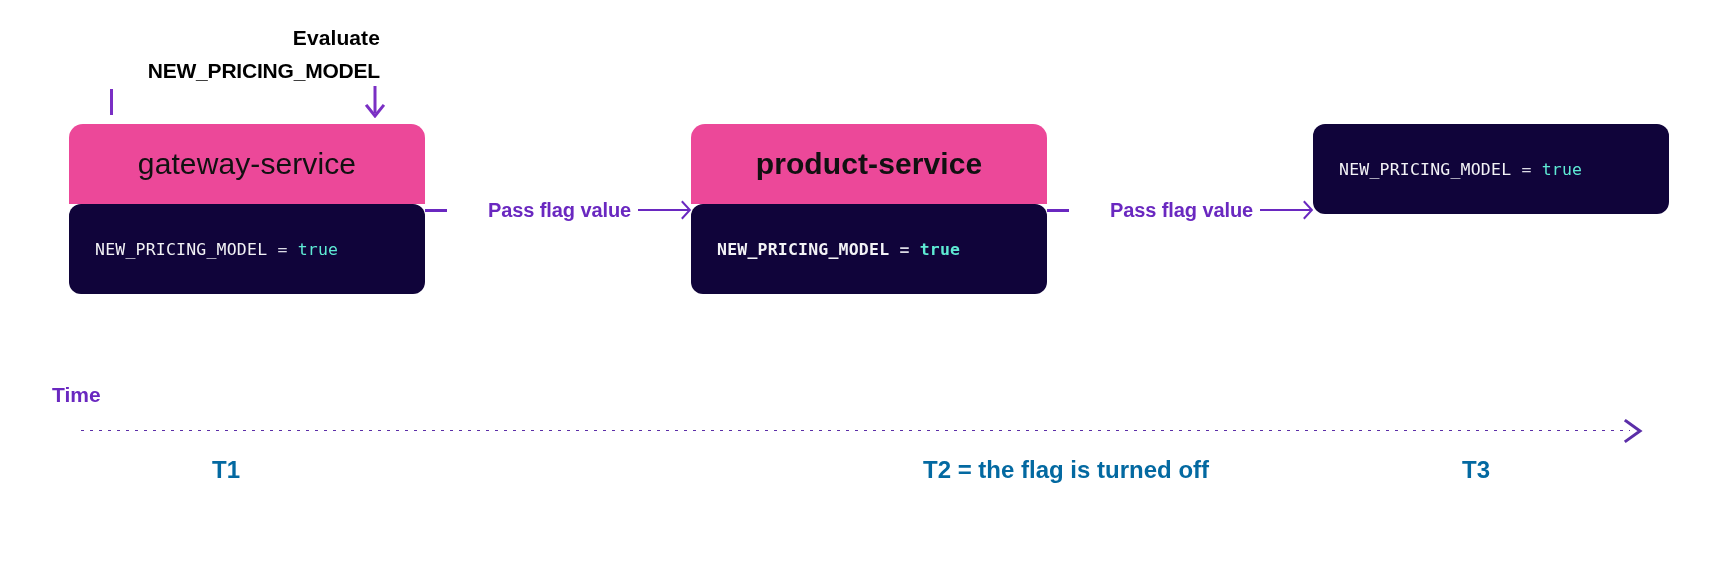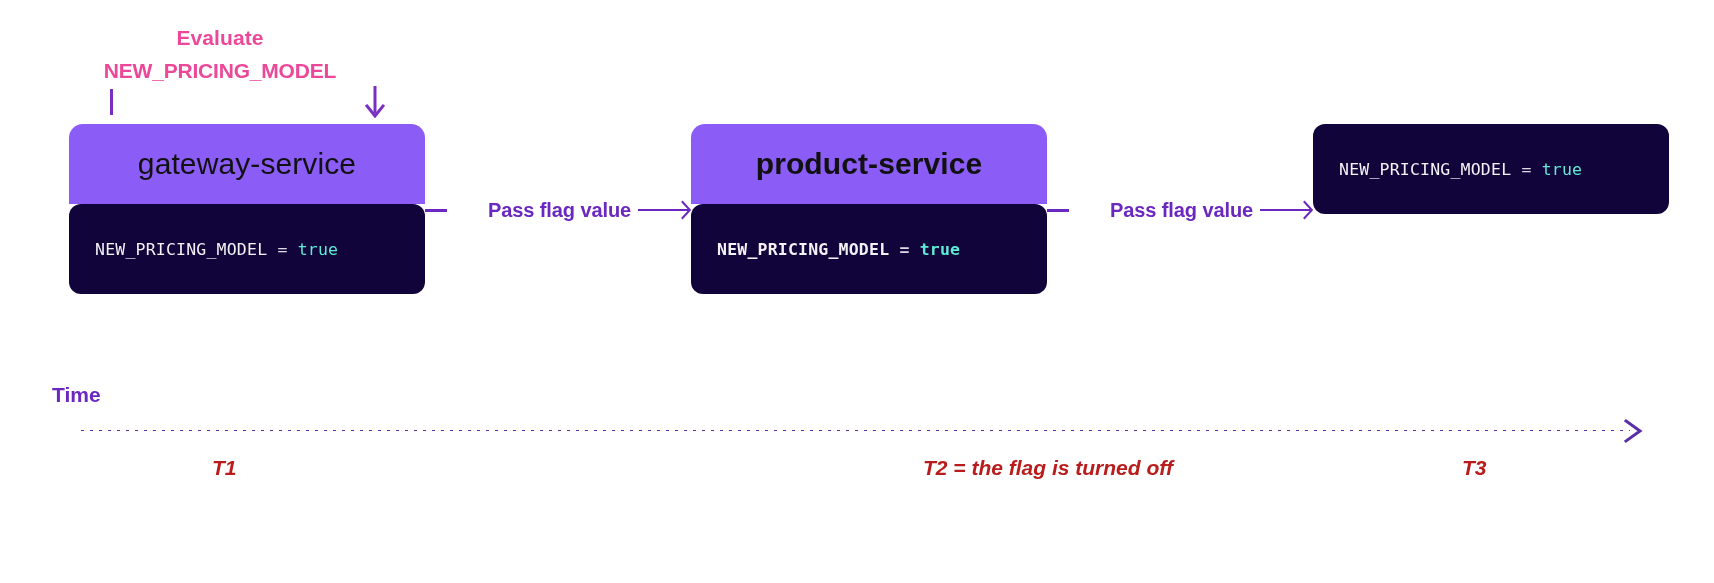--- a/index.html
+++ b/index.html
@@ -20,22 +20,22 @@
     position: absolute;
     inset: 0;
   }
 
   
   .annotation {
     position: absolute;
     left: 60px;
     top: 22px;
     width: 320px;
-    text-align: center;
-    color: #ec4899;
+    text-align: right;
+    color: #000000;
     font-weight: bold;
     font-size: 21px;
     line-height: 1.55;
     letter-spacing: 0.1px;
   }
   .annotation .line2 {
     display: block;
     letter-spacing: -0.2px;
   }
 
@@ -62,21 +62,21 @@
     position: absolute;
     width: 356px;
     top: 124px;
   }
   .svc-1 { left: 69px; }
   .svc-2 { left: 691px; font-weight: bold; }
   .svc-3 { left: 1313px; }
 
   .svc-header {
     height: 80px;
-    background: #8b5cf6;
+    background: #ec4899;
     border-radius: 14px 14px 0 0;
     display: flex;
     align-items: center;
     justify-content: center;
     color: #111111;
     font-size: 30px;
     letter-spacing: 0.1px;
   }
   .svc-code {
     height: 90px;
@@ -152,25 +152,24 @@
     position: absolute;
     left: 1620px;
     top: 416px;
     width: 28px;
     height: 30px;
   }
 
   .tmark {
     position: absolute;
     top: 456px;
-    color: #b91c1c;
-    font-weight: bold;
-    font-size: 21px;
+    color: #0369a1;
+    font-weight: bold;
+    font-size: 24px;
     white-space: nowrap;
-    font-style: italic;
   }
   .tmark-1 { left: 212px; }
   .tmark-2 { left: 923px; }
   .tmark-3 { left: 1462px; }
 </style>
 </head>
 <body>
 
 <div class="stage">
 

